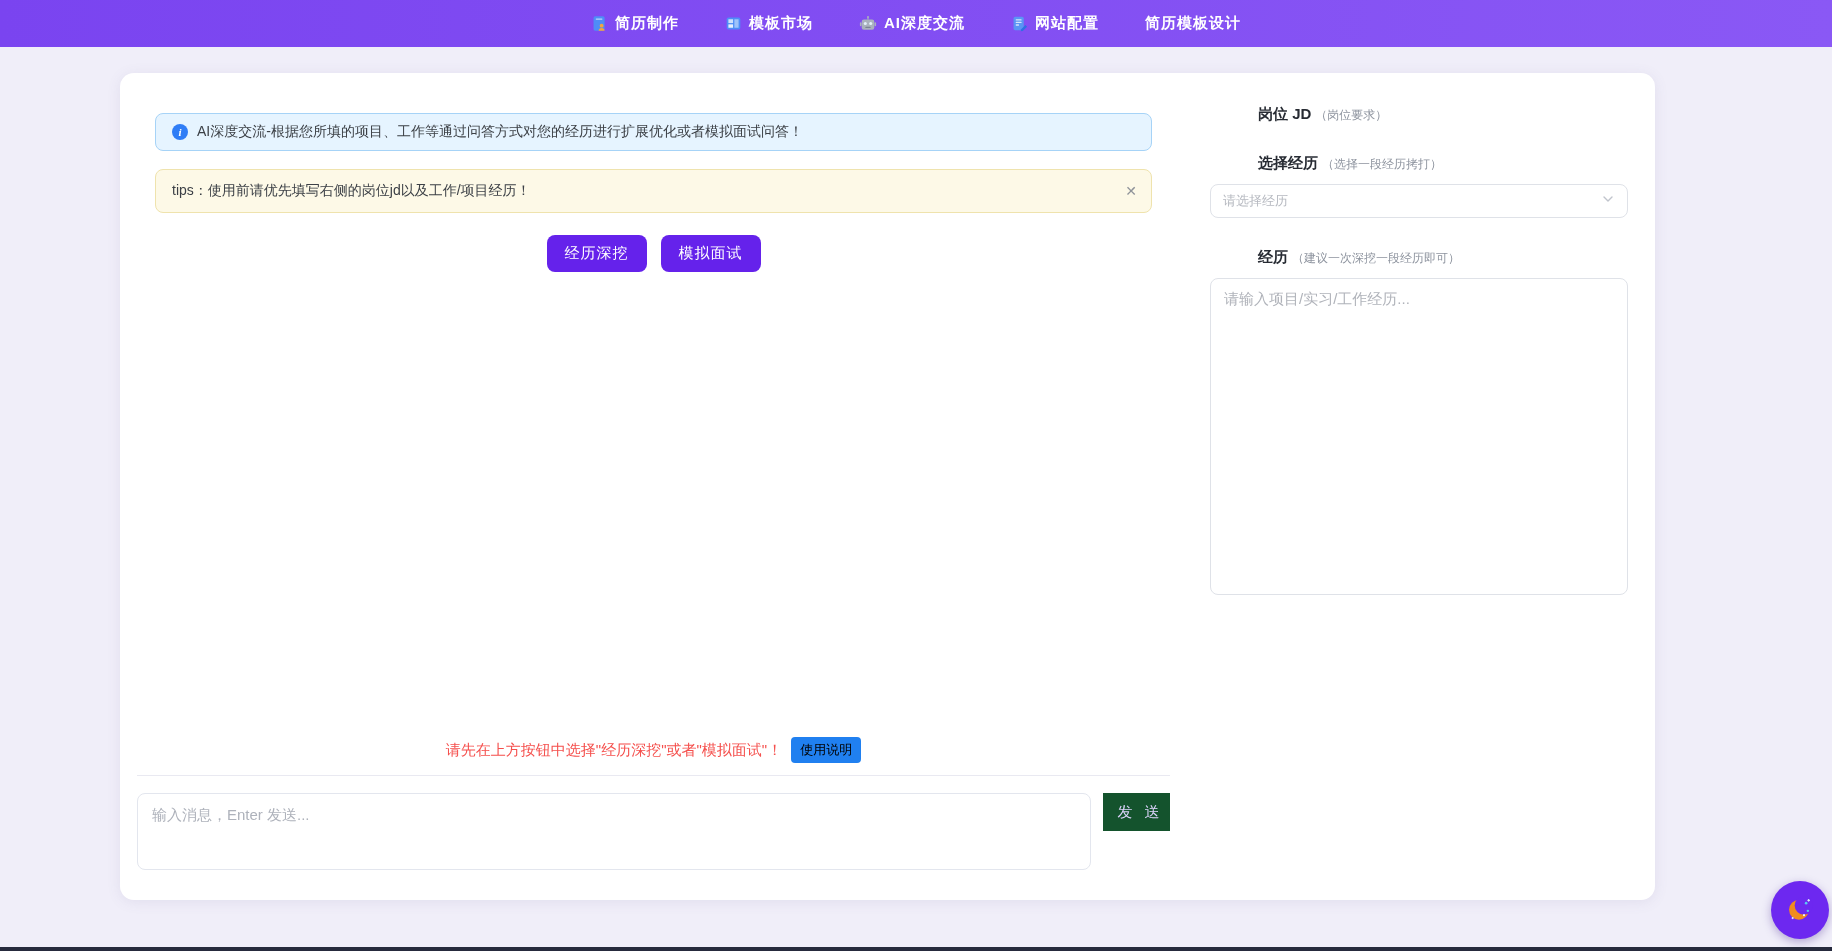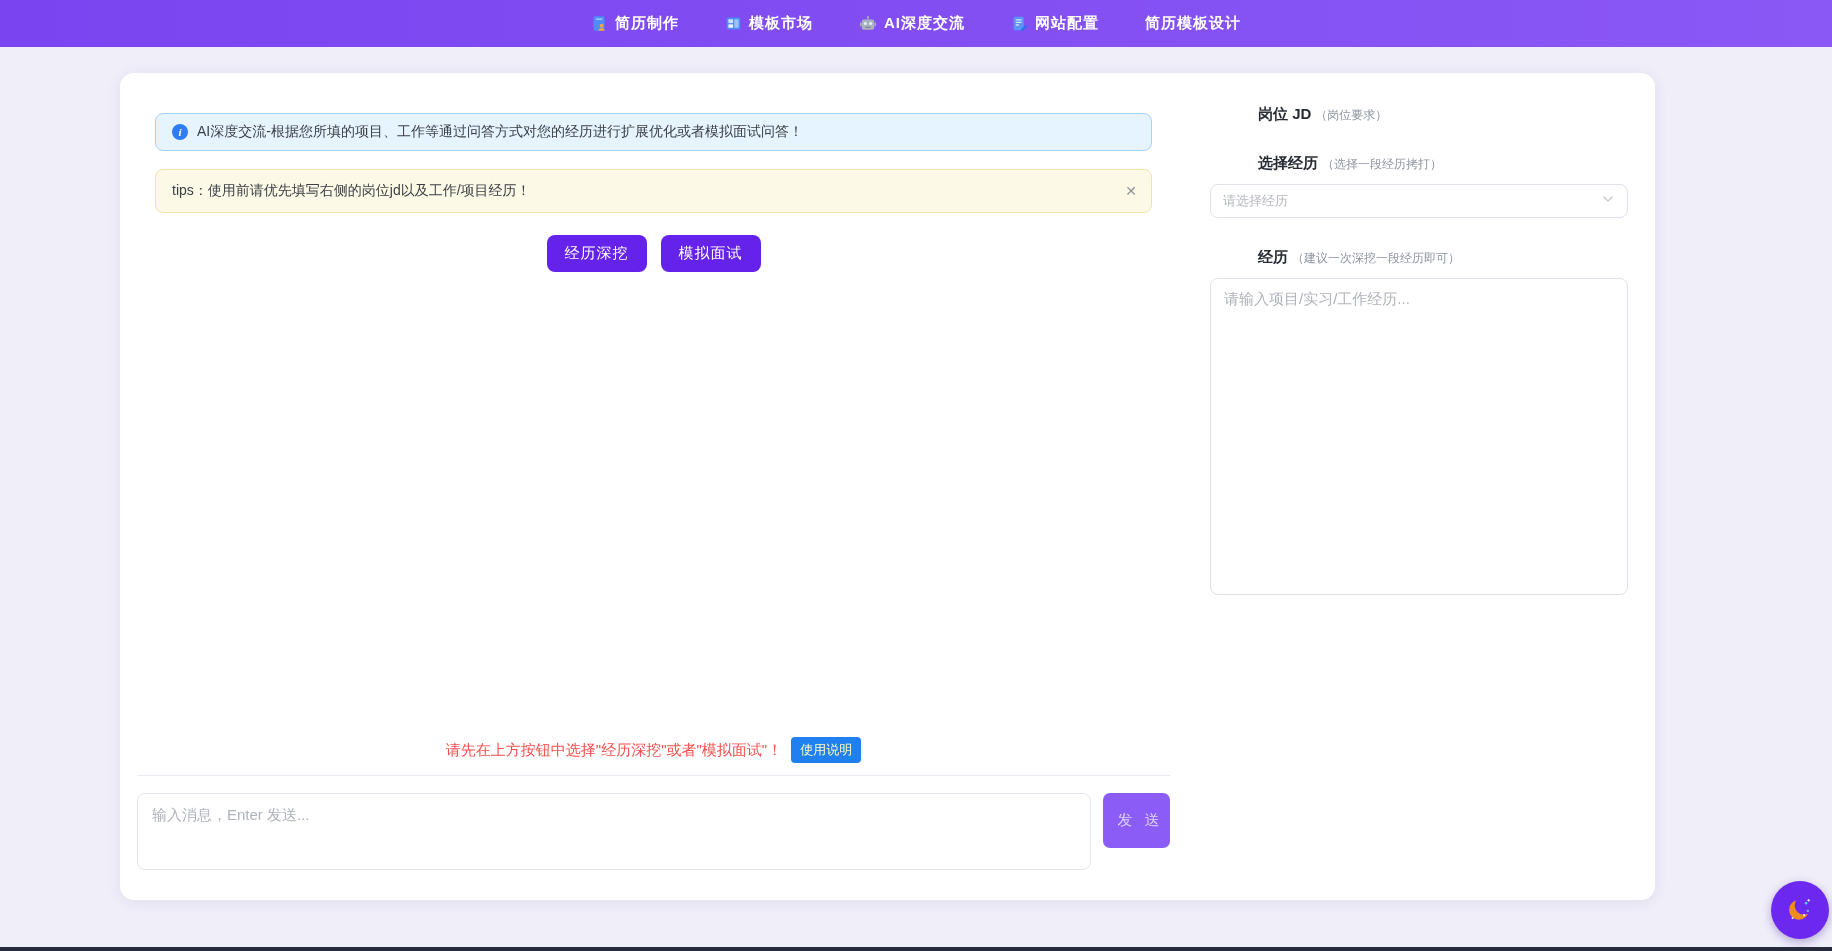--- a/index.html
+++ b/index.html
@@ -59,35 +59,35 @@
     padding:0 18px; height:37px; font-size:15px; letter-spacing:1px;
     cursor:pointer; font-family:Liberation Mono, monospace;
   }
   .chat-spacer { flex:1; }
   .hint-row {
     display:flex; justify-content:center; align-items:center; gap:9px;
     margin-bottom:12px;
   }
   .hint-text { color:#f5504d; font-size:15px; }
   .btn-usage {
-    background:#2080f0; color:#fef9c3; border:none; border-radius:4px;
+    background:#2080f0; color:#000000; border:none; border-radius:4px;
     padding:4px 9px; font-size:13px; cursor:pointer; font-family:inherit;
   }
   .chat-divider { height:1px; background:#e9e9f1; margin:0; }
   .input-row { display:flex; align-items:flex-start; margin-top:17px; }
   .msg-box {
     flex:1; height:77px; resize:none; outline:none;
     border:1px solid #e3e6ee; border-radius:8px;
     padding:12px 14px; font-size:15px; color:#33363c;
     font-family:inherit; background:#fff;
   }
   .msg-box::placeholder { color:#aeb2bb; }
   .btn-send {
-    width:67px; height:55px; margin-left:12px;
-    background:#8b5cf6; color:#ddd4fc; border:none; border-radius:7px;
+    width:67px; height:38px; margin-left:12px;
+    background:#14532d; color:#ddd4fc; border:none; border-radius:0;
     font-size:15px; letter-spacing:4px; cursor:not-allowed; font-family:inherit;
     padding-left:8px;
   }
   
   .panel { position:absolute; left:1090px; top:32px; width:418px; }
   .panel-label { display:flex; align-items:baseline; gap:4px; color:#272b33; }
   .panel-label .lab { font-size:15px; font-weight:600;padding-left:48px; }
   .panel-label .sub { font-size:12px; color:#8d939e; font-weight:400; }
   .panel textarea {
     width:100%; resize:none; outline:none;

